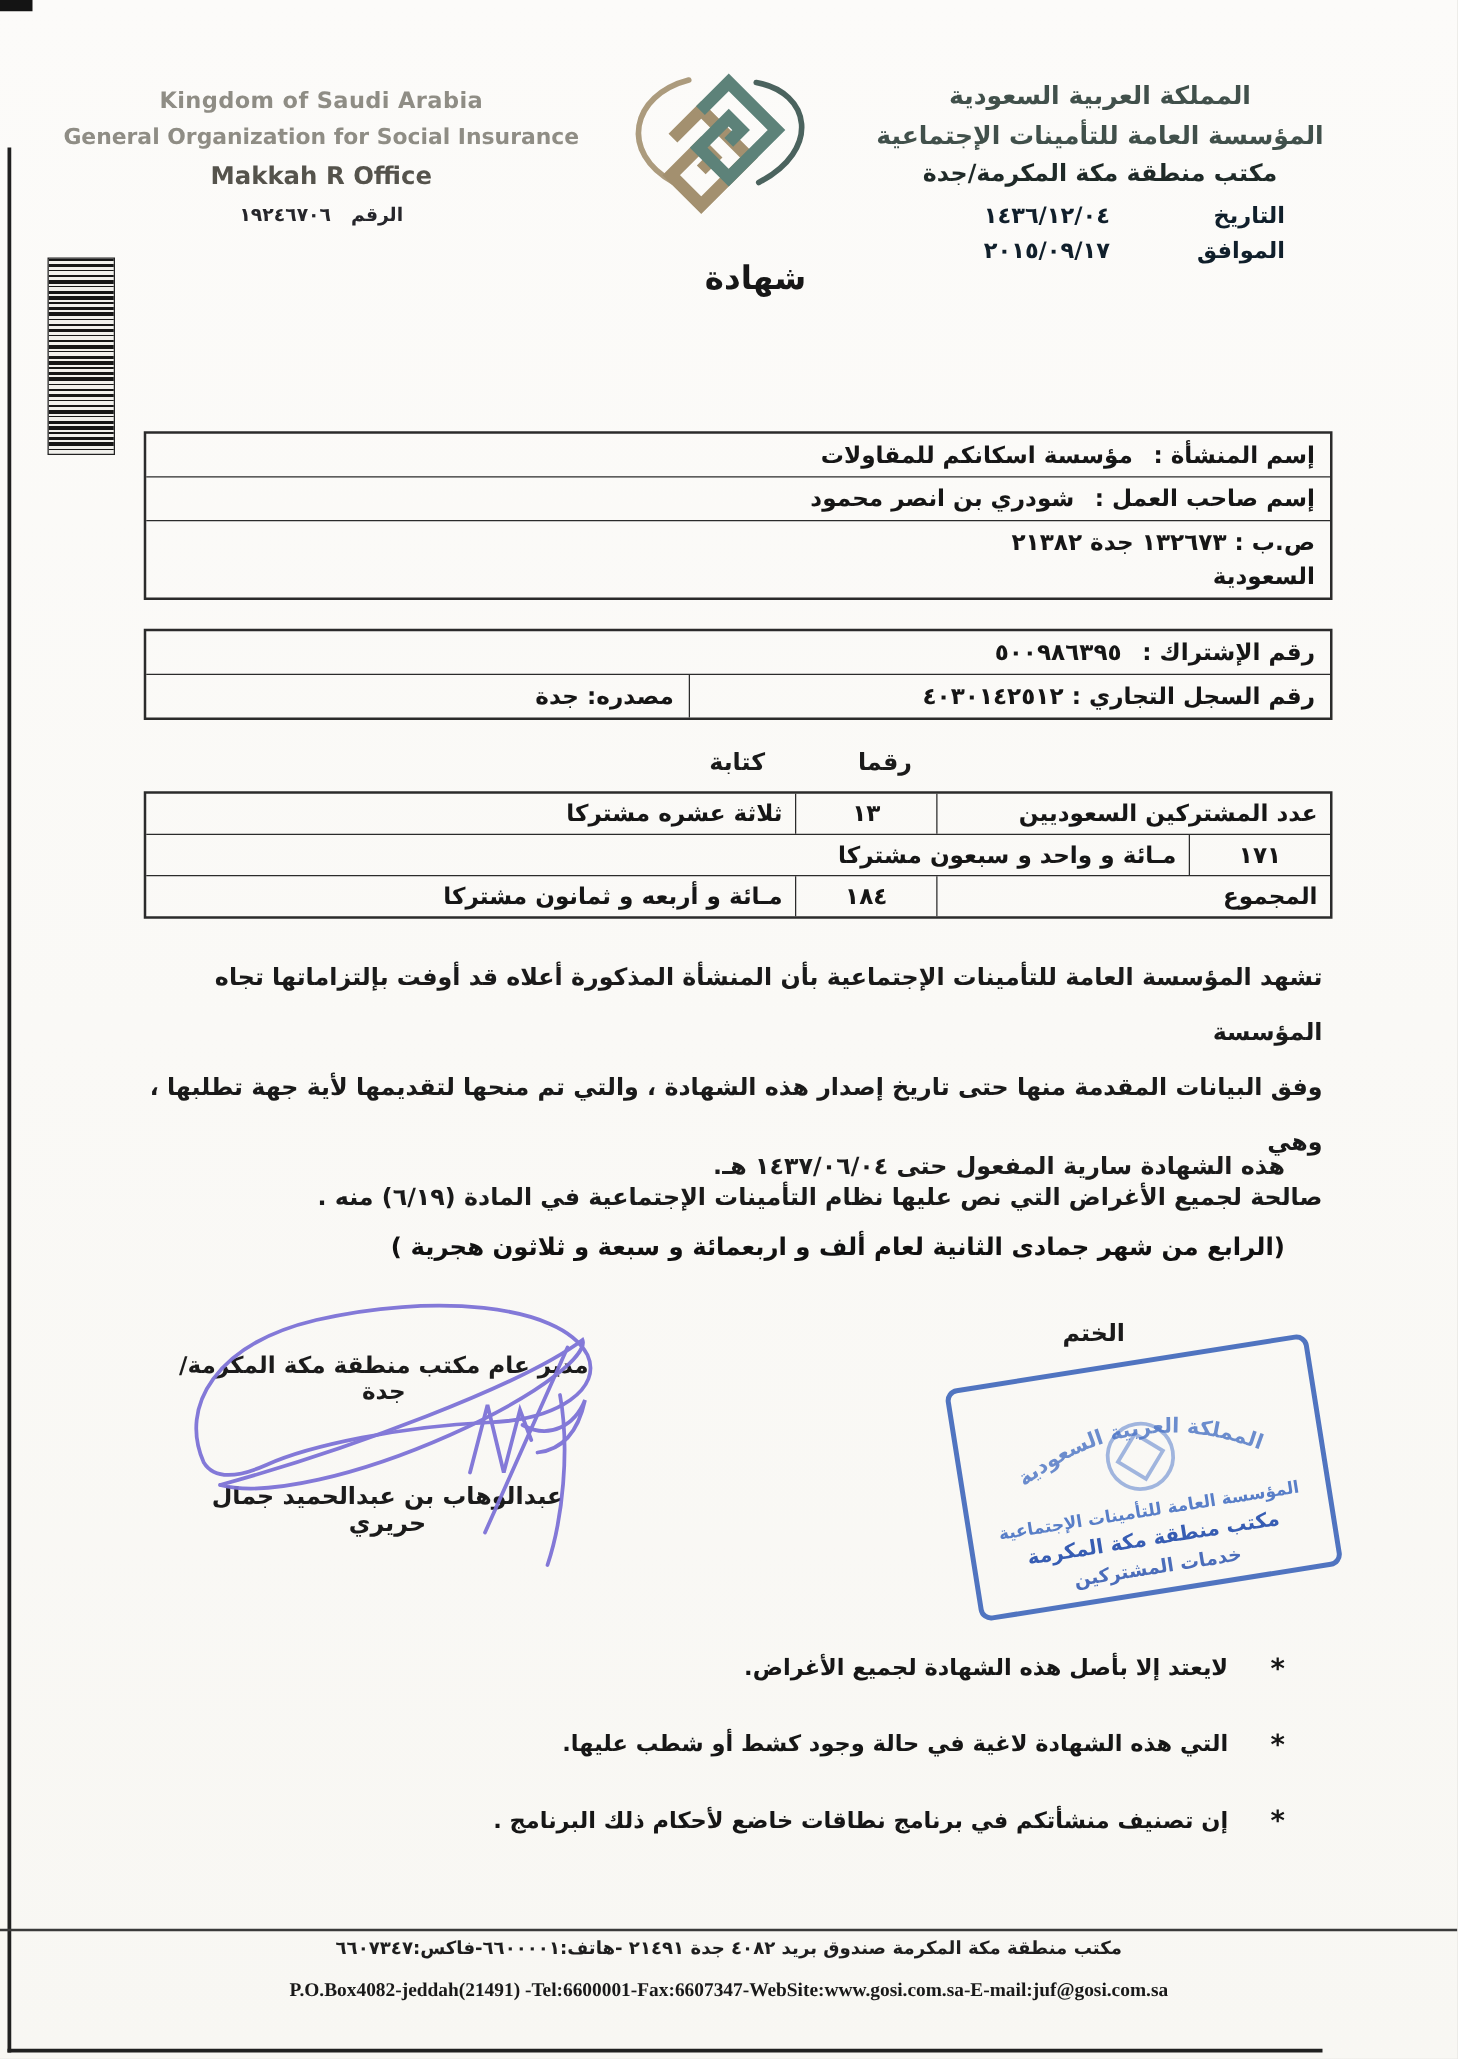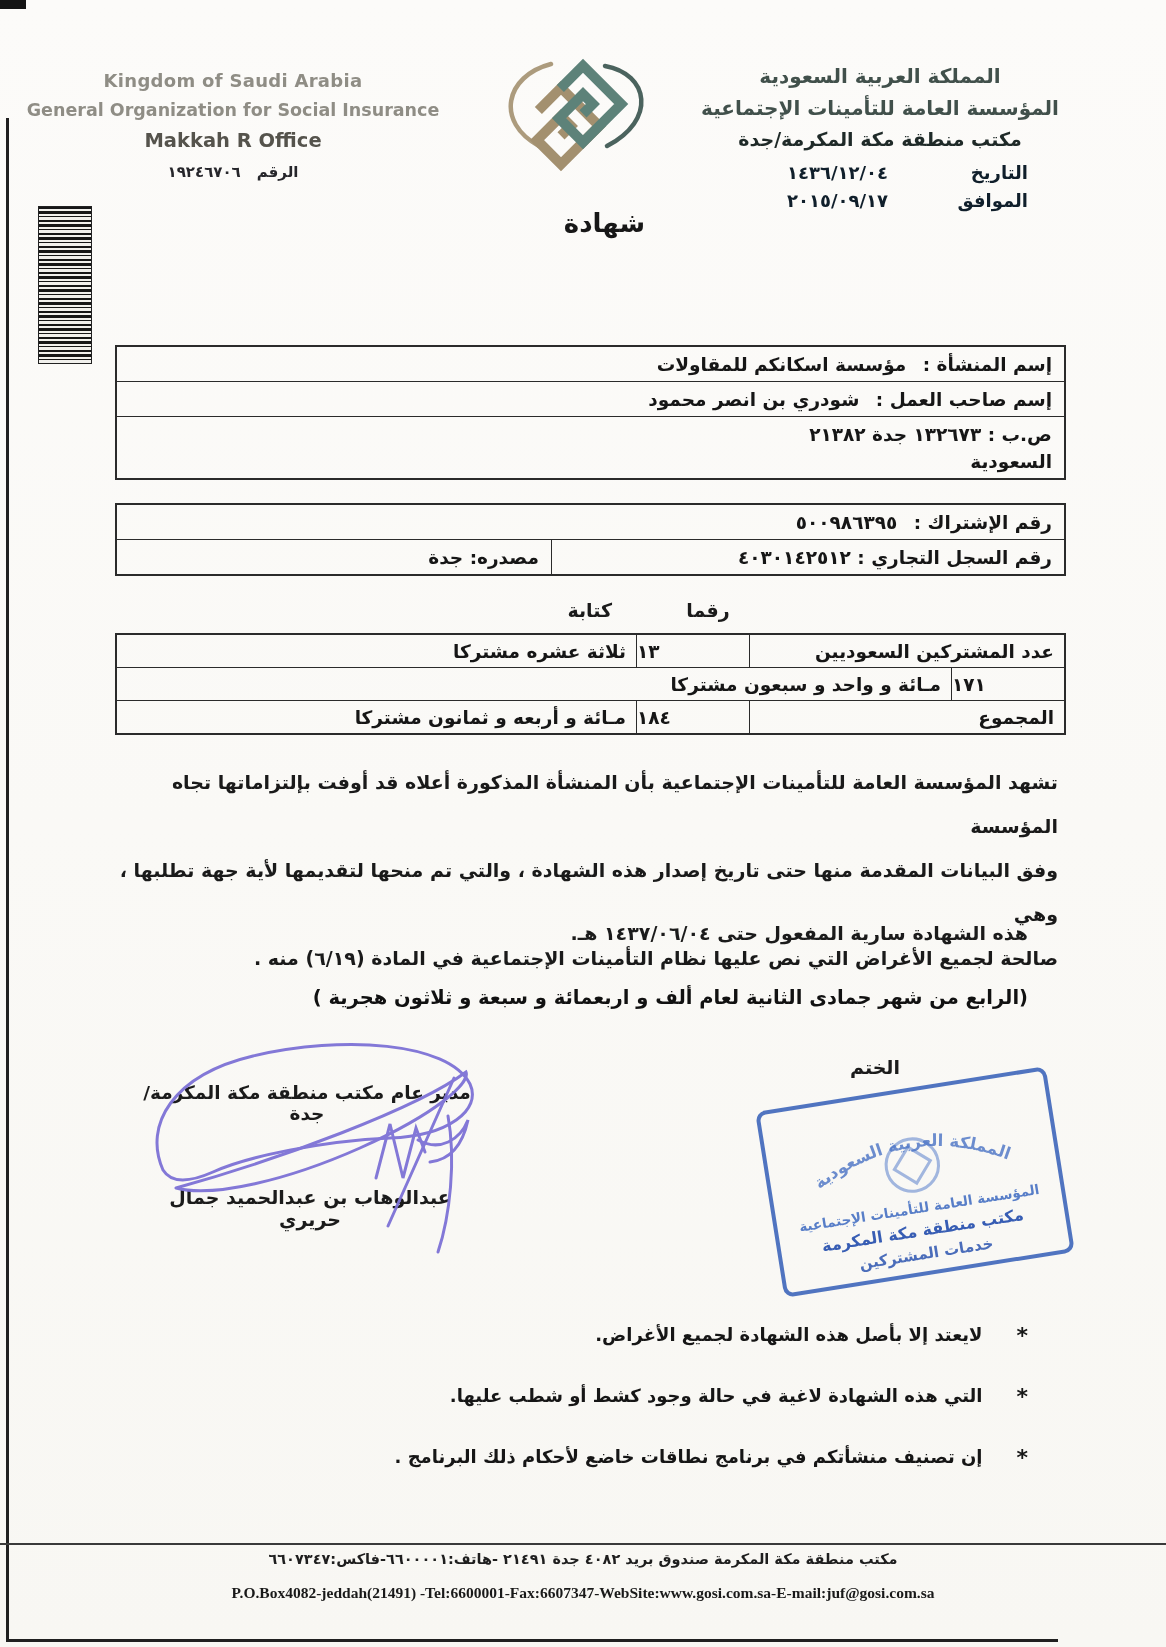--- a/index.html
+++ b/index.html
@@ -6,21 +6,21 @@
   .page {
     position:relative; width:1166px; height:1647px; margin:0 auto;
     background:linear-gradient(180deg,#fcfbf9 0%,#f8f7f3 100%);
     font-family:"DejaVu Sans",sans-serif; color:#1b1b1b; overflow:hidden;
   }
   
   .corner-tl { position:absolute; left:0; top:0; width:26px; height:9px; background:#141414; }
   .edge-left { position:absolute; left:6px; top:118px; width:3px; height:1524px; background:#202020; }
   .edge-bottom { position:absolute; left:6px; top:1639px; width:1052px; height:3px; background:#202020; }
   
-  .hdr-en { position:absolute; left:16px; top:70px; width:434px; text-align:center; font-weight:bold; color:#8f8d85; }
+  .hdr-en { position:absolute; left:40px; top:70px; width:434px; text-align:center; font-weight:bold; color:#8f8d85; }
   .hdr-en .l1 { font-size:18px; letter-spacing:.3px; }
   .hdr-en .l2 { font-size:17.5px; margin-top:9px;text-align:center; }
   .hdr-en .l3 { font-size:19.5px; margin-top:9px; color:#55534c; }
   .hdr-en .docno { margin-top:11px; direction:rtl; display:flex; justify-content:center; gap:16px; color:#26262b; font-size:15px; }
   .logo { position:absolute; left:487px; top:50px; width:178px; height:140px; }
   .cert-title { position:absolute; left:495px; top:208px; width:150px; direction:rtl; font-size:26px; font-weight:bold; color:#171717; }
   .hdr-ar { position:absolute; right:60px; top:64px; width:452px; direction:rtl; text-align:center; font-weight:bold; color:#41504b; }
   .hdr-ar .a1 { font-size:20px; }
   .hdr-ar .a2 { font-size:20px; margin-top:8px; }
   .hdr-ar .a3 { font-size:19px; margin-top:8px; color:#1f2a28; }
@@ -42,21 +42,21 @@
   .t2-cell-a { flex:1; padding:7px 12px 6px 12px; }
   .t2-cell-b { width:410px; border-right:1.6px solid #2b2b2b; padding:7px 12px 6px 12px; }
   .num-hdr { position:absolute; top:599px; left:115px; width:947px; display:flex; direction:rtl; font-weight:bold; font-size:19px; }
   .num-hdr .sp { width:298px; }
   .num-hdr .fig { width:112px; text-align:center; }
   .num-hdr .wrd { margin-right:40px; }
   .t3 { top:633px; }
   .t3-row { display:flex; direction:rtl; border-bottom:1.6px solid #2b2b2b; }
   .t3-row:last-child { border-bottom:none; }
   .t3-label { width:298px; padding:6px 10px 5px 6px; border-left:1.6px solid #2b2b2b; }
-  .t3-fig { width:112px; text-align:left; padding:6px 0 5px 0; border-left:1.6px solid #2b2b2b; letter-spacing:1px; }
+  .t3-fig { width:112px; text-align:center; padding:6px 0 5px 0; border-left:1.6px solid #2b2b2b; letter-spacing:1px; }
   .t3-words { flex:1; padding:6px 10px 5px 10px; }
   
   .para { position:absolute; top:760px; left:106px; width:952px; direction:rtl; text-align:right; font-size:19px; font-weight:bold; line-height:44px; color:#1a1a1a; }
   .validity { position:absolute; top:922px; left:108px; width:920px; direction:rtl; text-align:right; font-size:19px; font-weight:bold; }
   .validity-words { position:absolute; top:986px; left:108px; width:920px; direction:rtl; text-align:right; font-size:19.5px; font-weight:bold; letter-spacing:.2px; color:#111; }
   
   .sig-title { position:absolute; left:128px; top:1082px; width:358px; text-align:center; direction:rtl; font-size:18.5px; font-weight:bold; }
   .sig-name  { position:absolute; left:136px; top:1186px; width:348px; text-align:center; direction:rtl; font-size:19px; font-weight:bold; }
   .sig-svg   { position:absolute; left:118px; top:1020px; width:402px; height:242px; pointer-events:none; }
   .stamp-label { position:absolute; left:850px; top:1056px; width:84px; text-align:left; direction:rtl; font-size:19px; font-weight:bold; }

